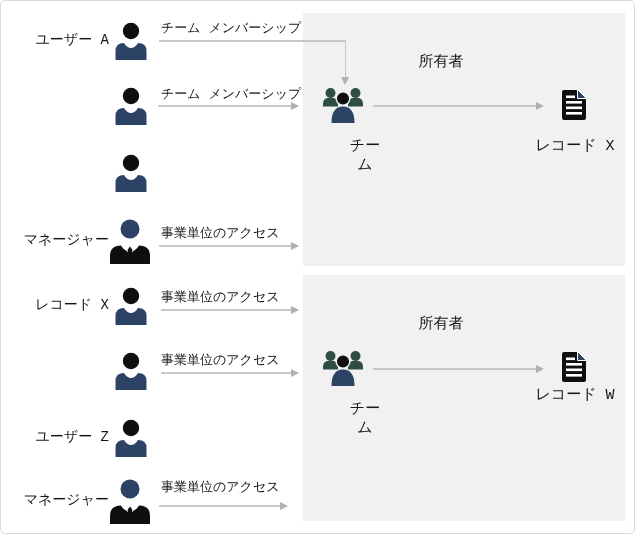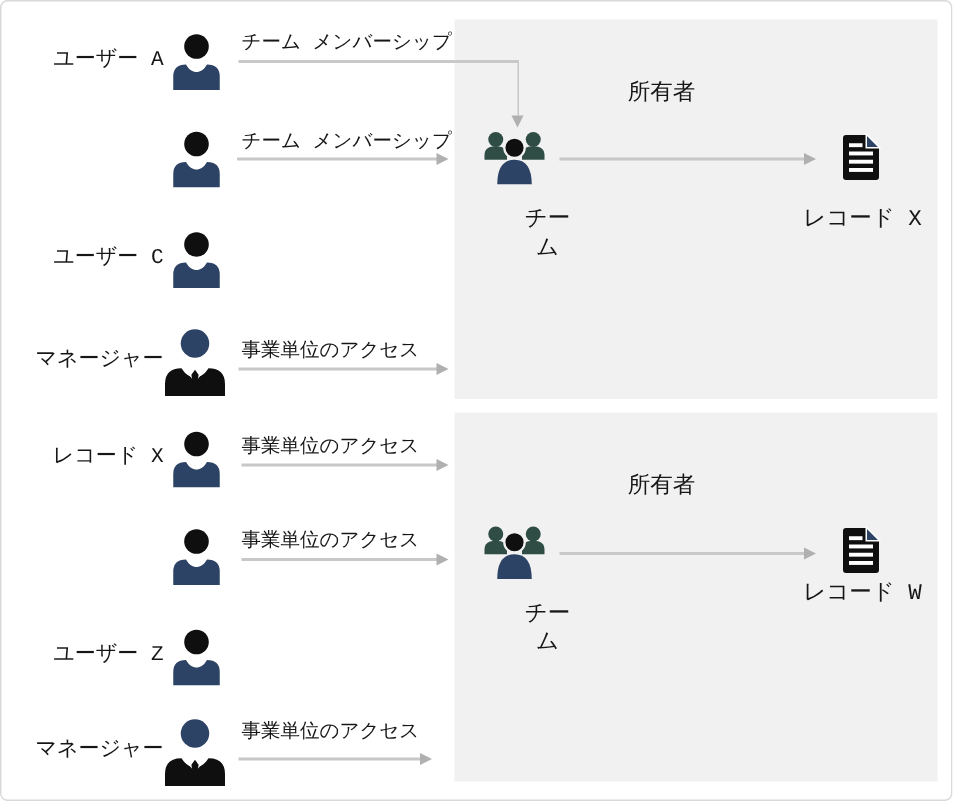--- a/index.html
+++ b/index.html
@@ -139,21 +139,20 @@
 
   <span class="user-label" style="top:31px">ユーザー A</span>
   <svg class="icon icon-user" style="top:21px">
       <use href="#sym-user"></use>
     </svg>
 
   <svg class="icon icon-user" style="top:86px">
       <use href="#sym-user"></use>
     </svg>
 
-  <span class="user-label" style="top:163px">ユーザー C</span>
   <svg class="icon icon-user" style="top:153px">
       <use href="#sym-user"></use>
     </svg>
 
   <span class="user-label" style="top:231px">マネージャー</span>
   <svg class="icon icon-manager" style="top:217px">
       <use href="#sym-manager"></use>
     </svg>
 
   <span class="user-label" style="top:296px">レコード X</span>

